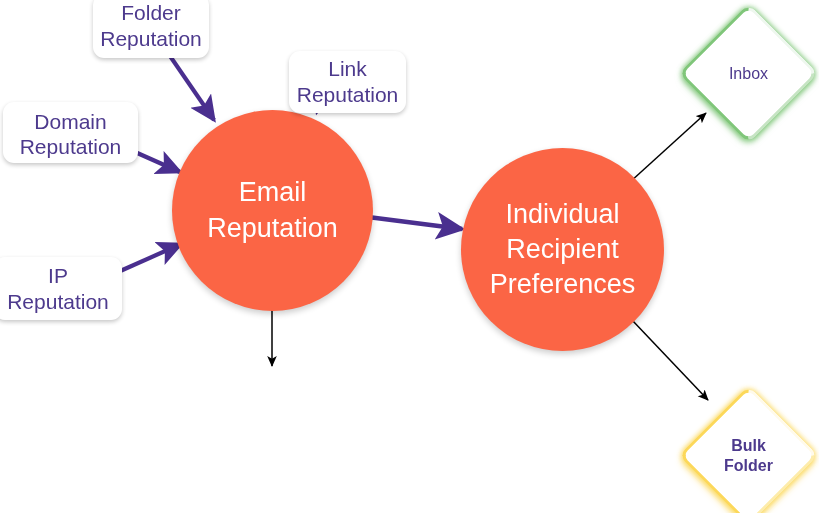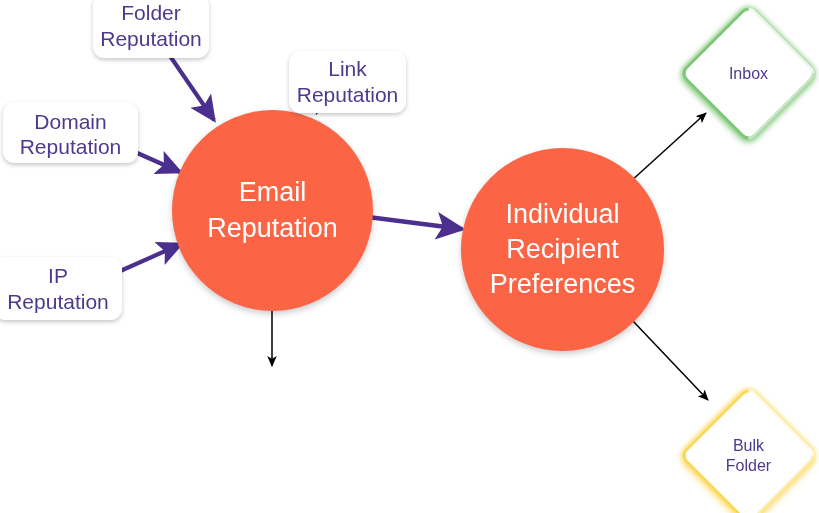--- a/index.html
+++ b/index.html
@@ -191,21 +191,21 @@
   <div class="diamond-node diamond-inbox" style="left:699px; top:24px; width:99px; height:99px;">
     <div class="diamond-shape"></div>
     <div class="diamond-label">
       <span>
         <span>Inbox</span>
       </span>
     </div>
   </div>
 
 
-  <div class="diamond-node diamond-bulk" style="left:699px; top:406px; width:99px; height:99px;">
+  <div class="diamond-node diamond-bulk" style="left:699px; top:406px; width:99px; height:99px;font-weight:bold;">
     <div class="diamond-shape"></div>
     <div class="diamond-label">
       <span>
         <span>Bulk</span><br>
         <span>Folder</span>
       </span>
     </div>
   </div>
 
 </div>

